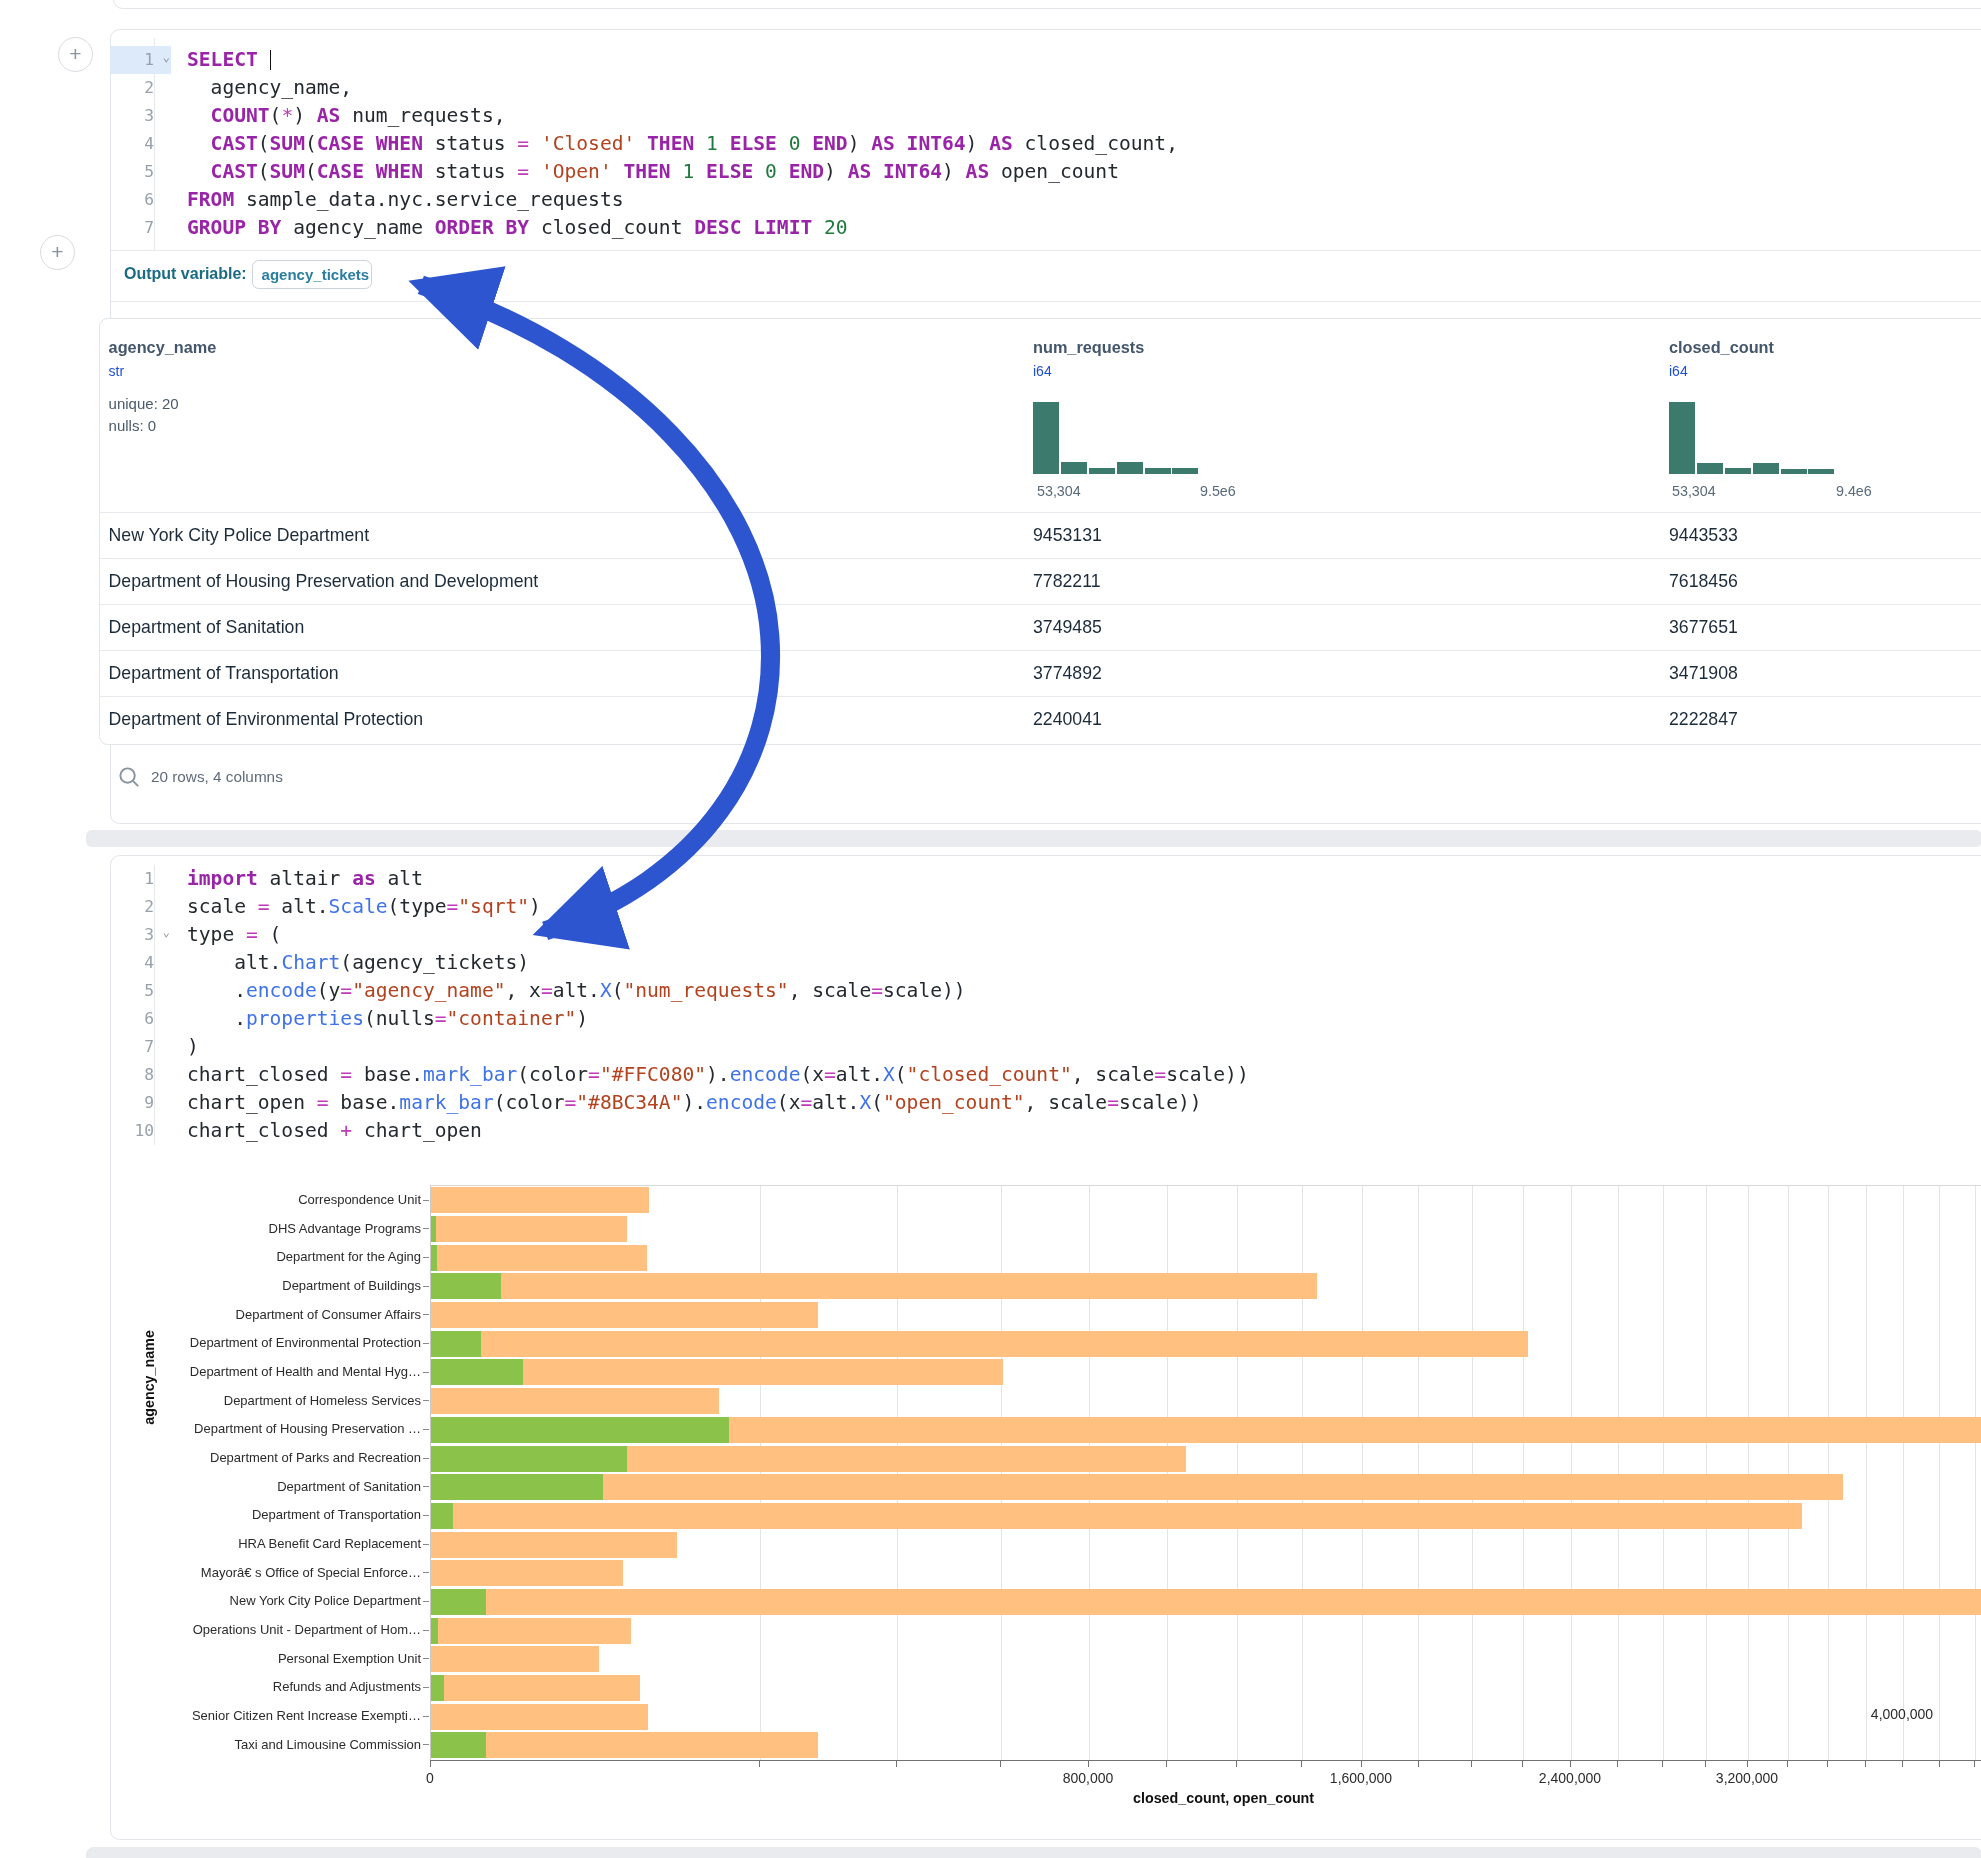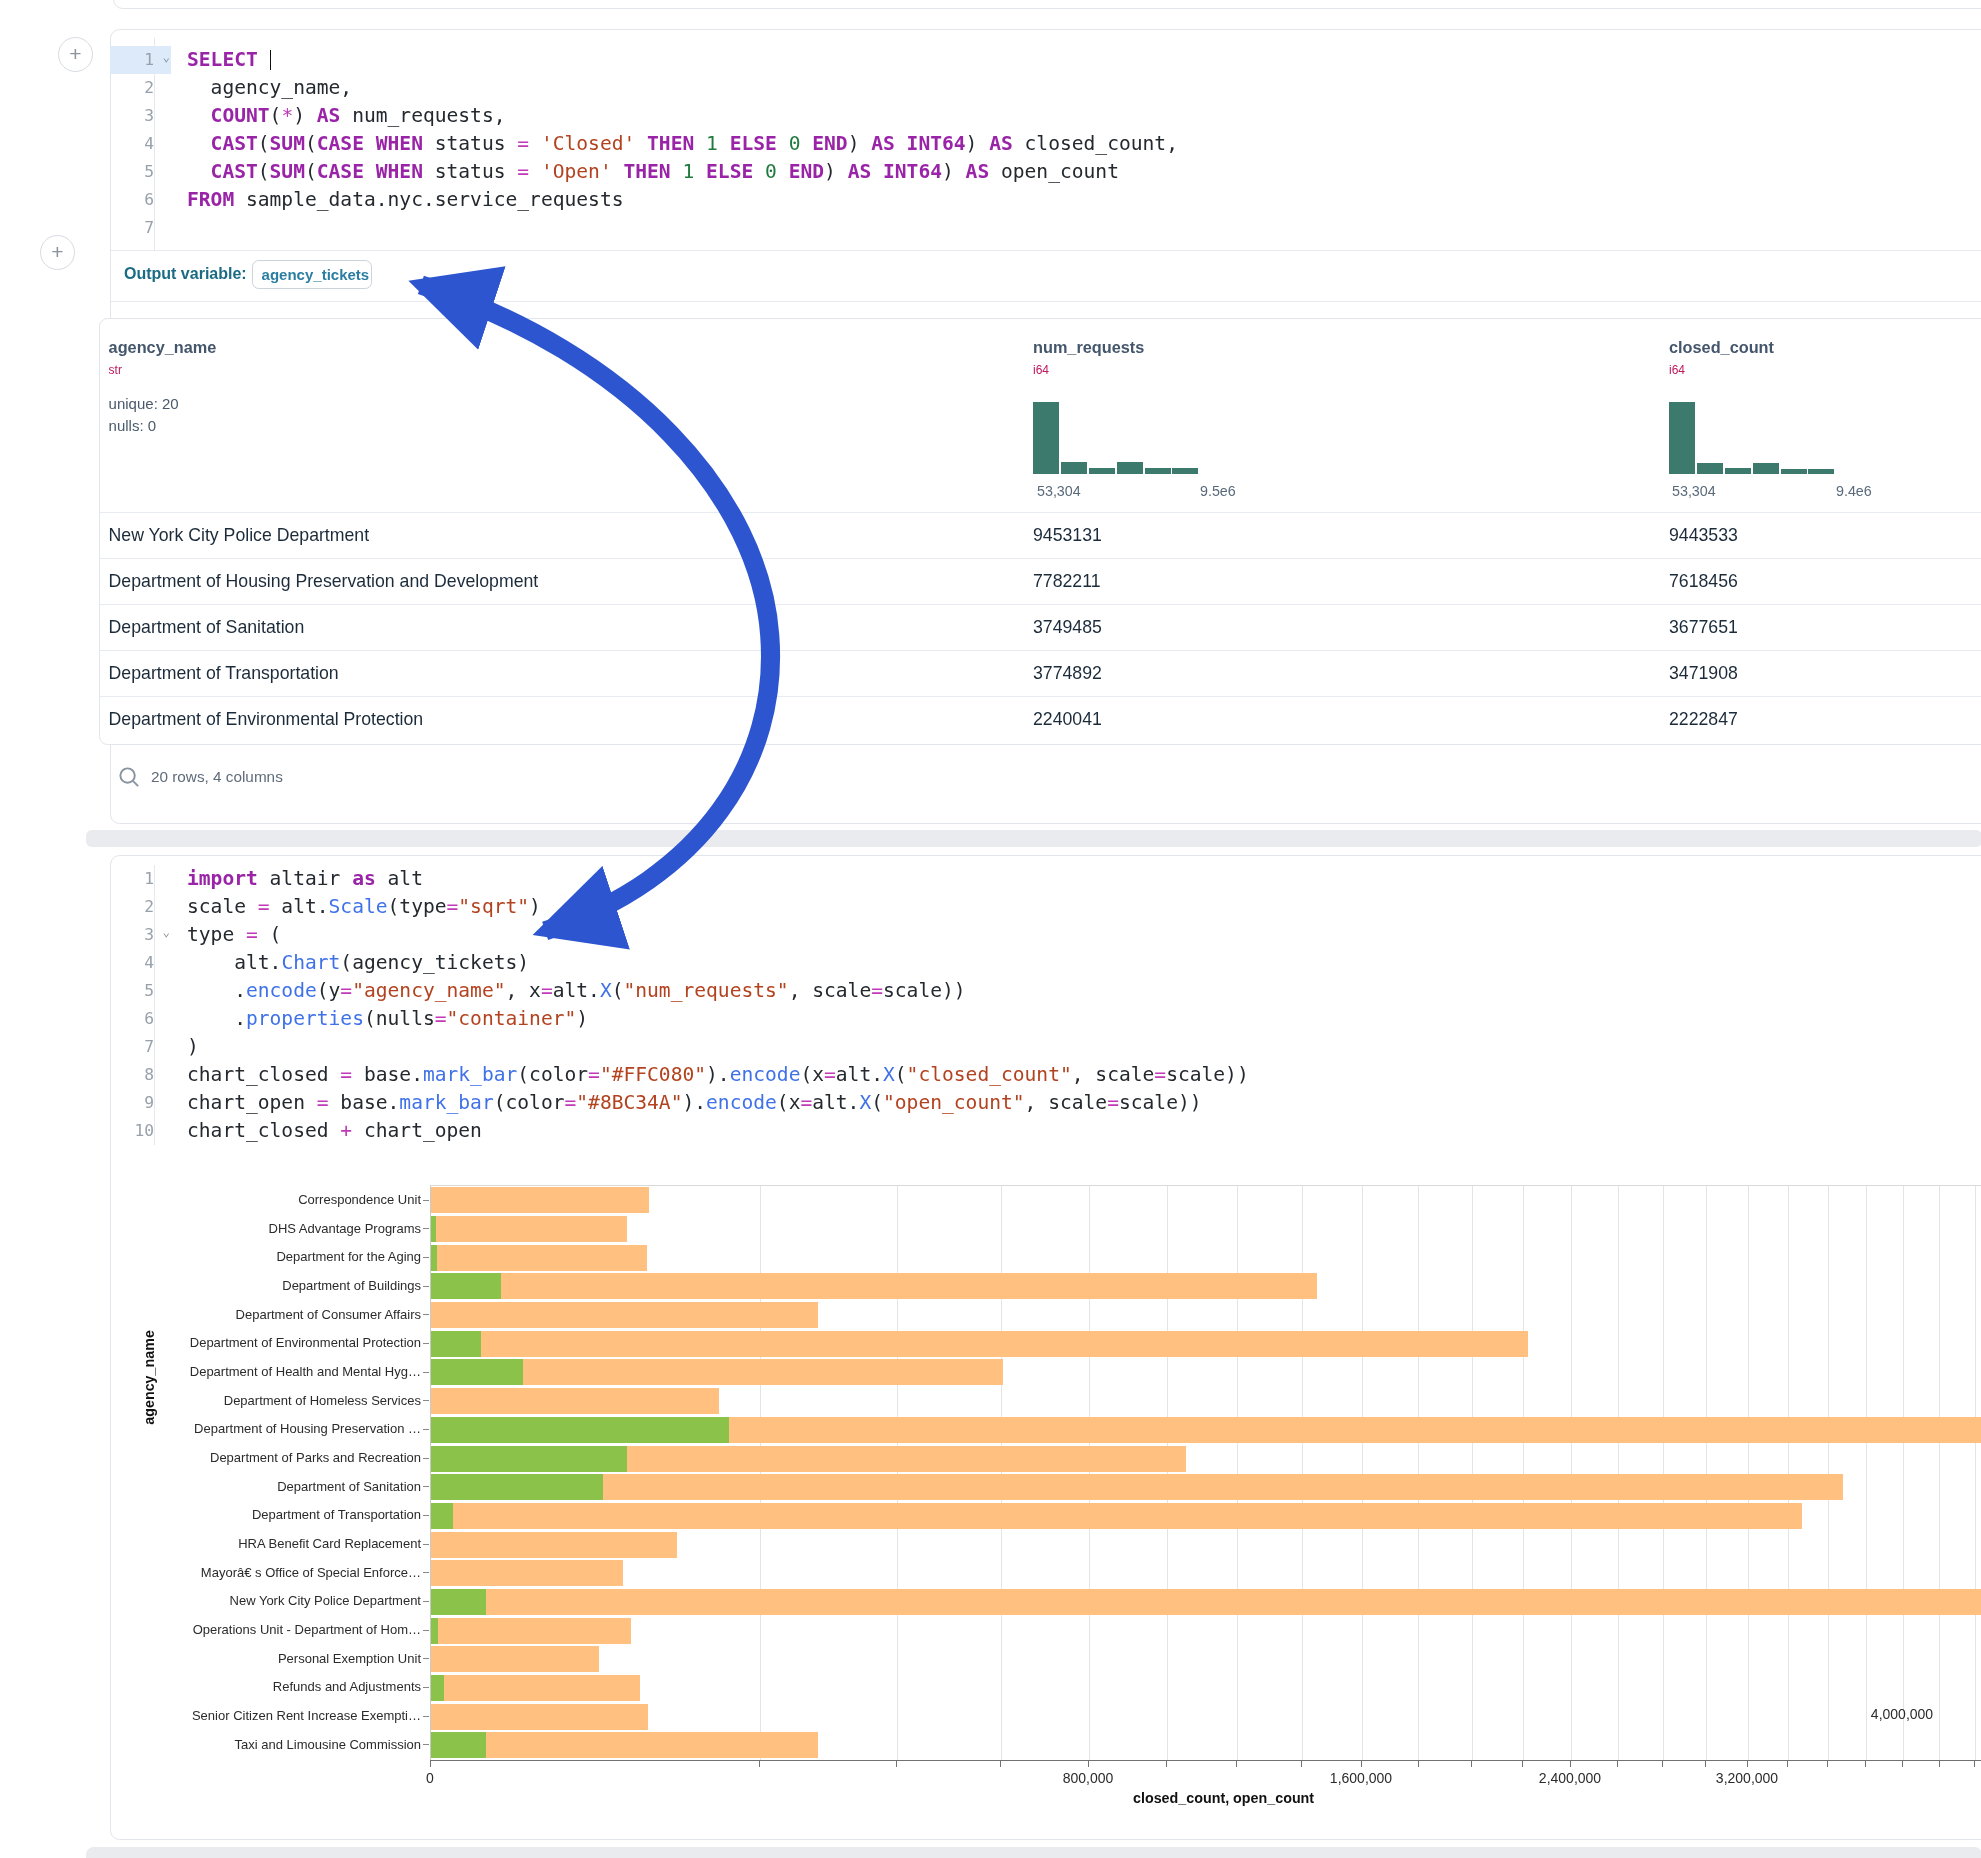--- a/index.html
+++ b/index.html
@@ -26,21 +26,21 @@
   .tk-t{color:#24292f;}
   .cursor{display:inline-block;width:1.9px;height:20px;background:#111;vertical-align:-3.8px;}
   
   .outbar-label{position:absolute;font-weight:bold;font-size:16px;color:#1b6b84;}
   .pill{position:absolute;border:1px solid #ccd3da;border-radius:6.7px;background:#fff;
         color:#2c7ea1;font-weight:bold;font-size:15px;line-height:27px;padding:0 8.6px;
         overflow:hidden;white-space:nowrap;}
   .hline{position:absolute;height:1px;background:#e7eaee;}
   
   .colname{position:absolute;font-weight:bold;font-size:16.3px;color:#44566b;}
-  .coltype{position:absolute;font-size:12px;color:#be185d;}
+  .coltype{position:absolute;font-size:14px;color:#1d4ed8;}
   .colstat{position:absolute;font-size:15px;color:#4a5a6a;}
   .hist{position:absolute;display:flex;align-items:flex-end;gap:1.9px;height:72px;}
   .hist div{width:26px;background:#3C7A6E;}
   .histlab{position:absolute;font-size:14.3px;color:#5a6a7a;}
   .trow{position:absolute;height:46px;border-top:1px solid #e7eaee;width:1893px;}
   .trow span{position:absolute;top:11.5px;font-size:17.7px;color:#1c2b3a;}
   .tfooter{position:absolute;font-size:15.3px;color:#5f6b7a;}
   
   .gridline{position:absolute;width:1px;background:#e4e4e4;}
   .bar{position:absolute;height:26px;}
@@ -67,21 +67,21 @@
 
   <div class="card" style="left:110px;top:29px;width:1912px;height:793px;"></div>
   <div class="gutline" style="left:154px;top:38px;height:212px;"></div>
   <div id="sql-code" class="codeblock" style="left:110px;top:46px;width:1893px;">
       <div class="cline"><span class="gut active">1<span class="fold">⌄</span></span><span class="ctext"><span class="tk-k">SELECT</span><span class="tk-t"> </span><span class="cursor"></span></span></div>
       <div class="cline"><span class="gut">2</span><span class="ctext"><span class="tk-t">  agency_name,</span></span></div>
       <div class="cline"><span class="gut">3</span><span class="ctext"><span class="tk-t">  </span><span class="tk-k">COUNT</span><span class="tk-t">(</span><span class="tk-o">*</span><span class="tk-t">) </span><span class="tk-k">AS</span><span class="tk-t"> num_requests,</span></span></div>
       <div class="cline"><span class="gut">4</span><span class="ctext"><span class="tk-t">  </span><span class="tk-k">CAST</span><span class="tk-t">(</span><span class="tk-k">SUM</span><span class="tk-t">(</span><span class="tk-k">CASE</span><span class="tk-t"> </span><span class="tk-k">WHEN</span><span class="tk-t"> status </span><span class="tk-o">=</span><span class="tk-t"> </span><span class="tk-s">'Closed'</span><span class="tk-t"> </span><span class="tk-k">THEN</span><span class="tk-t"> </span><span class="tk-n">1</span><span class="tk-t"> </span><span class="tk-k">ELSE</span><span class="tk-t"> </span><span class="tk-n">0</span><span class="tk-t"> </span><span class="tk-k">END</span><span class="tk-t">) </span><span class="tk-k">AS</span><span class="tk-t"> </span><span class="tk-k">INT64</span><span class="tk-t">) </span><span class="tk-k">AS</span><span class="tk-t"> closed_count,</span></span></div>
       <div class="cline"><span class="gut">5</span><span class="ctext"><span class="tk-t">  </span><span class="tk-k">CAST</span><span class="tk-t">(</span><span class="tk-k">SUM</span><span class="tk-t">(</span><span class="tk-k">CASE</span><span class="tk-t"> </span><span class="tk-k">WHEN</span><span class="tk-t"> status </span><span class="tk-o">=</span><span class="tk-t"> </span><span class="tk-s">'Open'</span><span class="tk-t"> </span><span class="tk-k">THEN</span><span class="tk-t"> </span><span class="tk-n">1</span><span class="tk-t"> </span><span class="tk-k">ELSE</span><span class="tk-t"> </span><span class="tk-n">0</span><span class="tk-t"> </span><span class="tk-k">END</span><span class="tk-t">) </span><span class="tk-k">AS</span><span class="tk-t"> </span><span class="tk-k">INT64</span><span class="tk-t">) </span><span class="tk-k">AS</span><span class="tk-t"> open_count</span></span></div>
       <div class="cline"><span class="gut">6</span><span class="ctext"><span class="tk-k">FROM</span><span class="tk-t"> sample_data.nyc.service_requests</span></span></div>
-      <div class="cline"><span class="gut">7</span></div>
+      <div class="cline"><span class="gut">7</span><span class="ctext"><span class="tk-k">GROUP BY</span><span class="tk-t"> agency_name </span><span class="tk-k">ORDER BY</span><span class="tk-t"> closed_count </span><span class="tk-k">DESC</span><span class="tk-t"> </span><span class="tk-k">LIMIT</span><span class="tk-t"> </span><span class="tk-n">20</span></span></div>
     </div>
   <div class="hline" style="left:111px;top:250px;width:1910px;"></div>
   <div class="outbar-label" style="left:124px;top:265px;">Output variable:</div>
   <div class="pill" style="left:252px;top:260px;width:101px;">agency_tickets</div>
   <div class="hline" style="left:111px;top:301px;width:1910px;"></div>
 
   <div id="table-card" class="card" style="left:99px;top:318px;width:1912px;height:425px;border-radius:8.6px;">
       <div class="colname" style="left: 8.6px; top: 19px;">agency_name</div>
       <div class="coltype" style="left: 8.6px; top: 44px;">str</div>
       <div class="colstat" style="left: 8.6px; top: 76px;">unique: 20</div>

